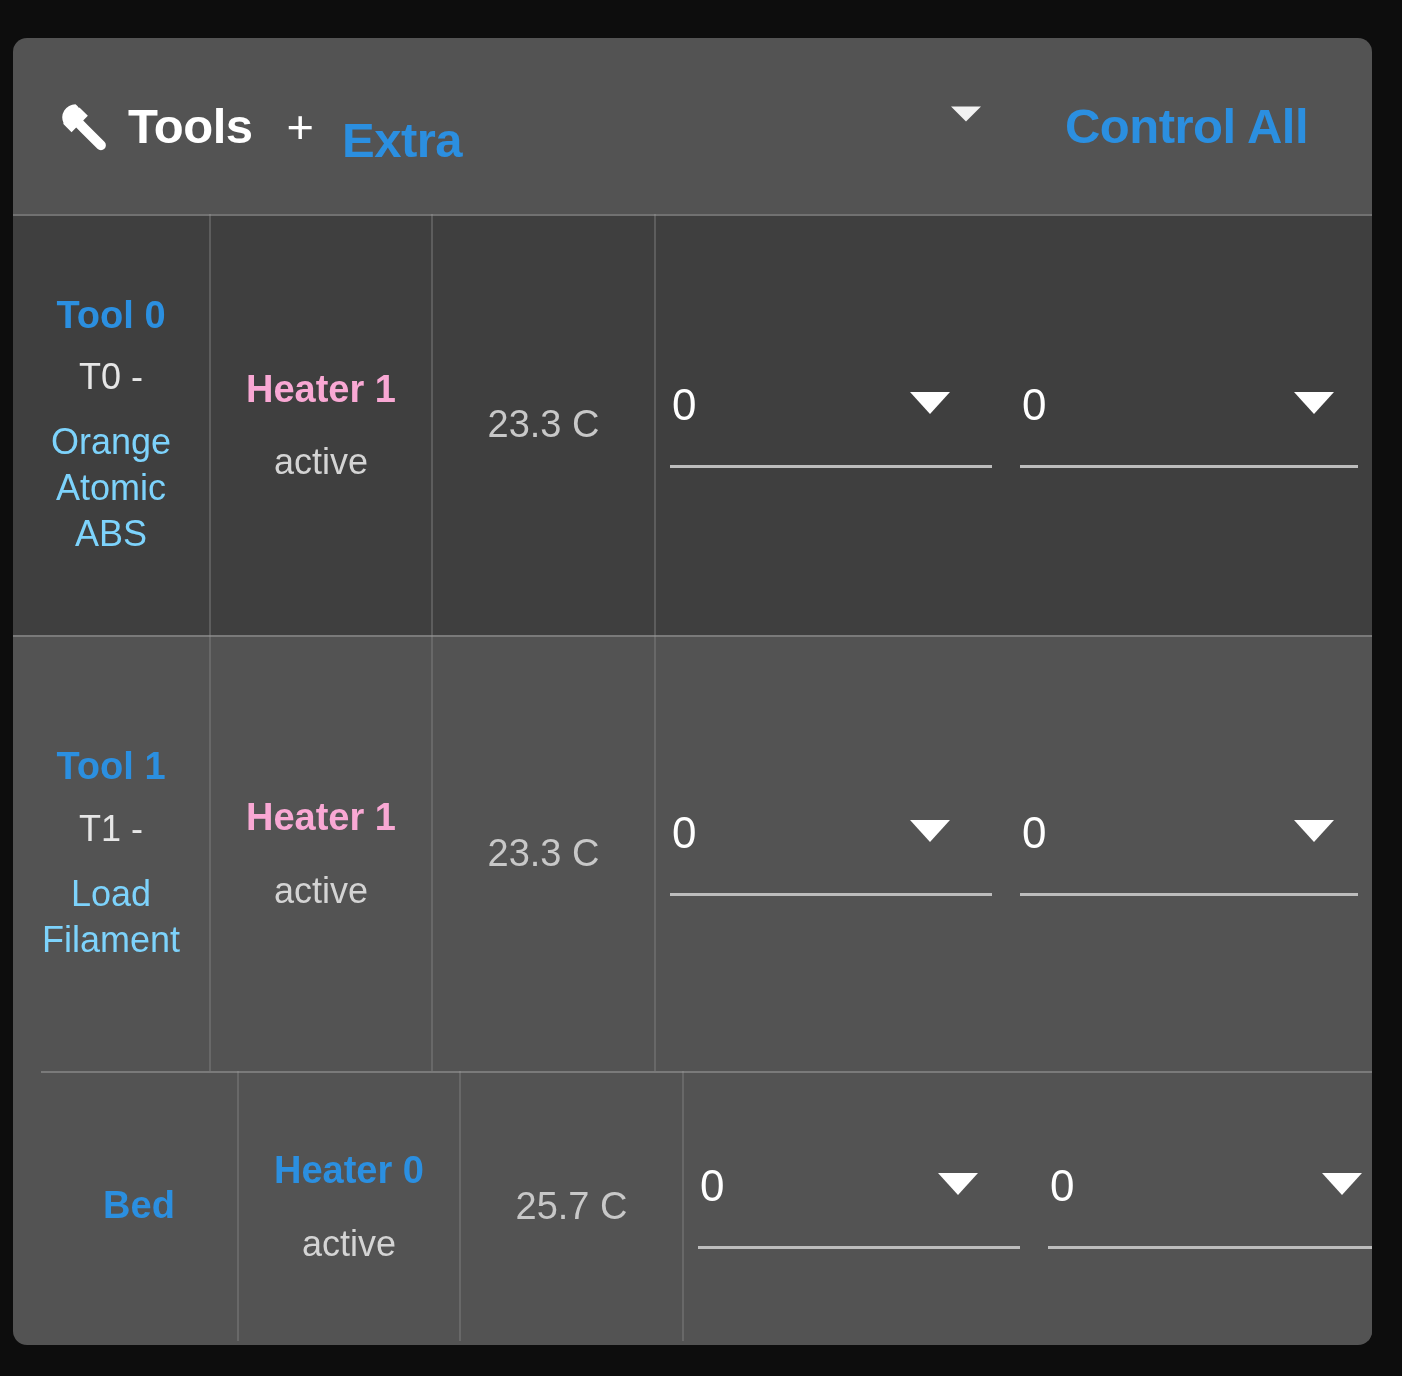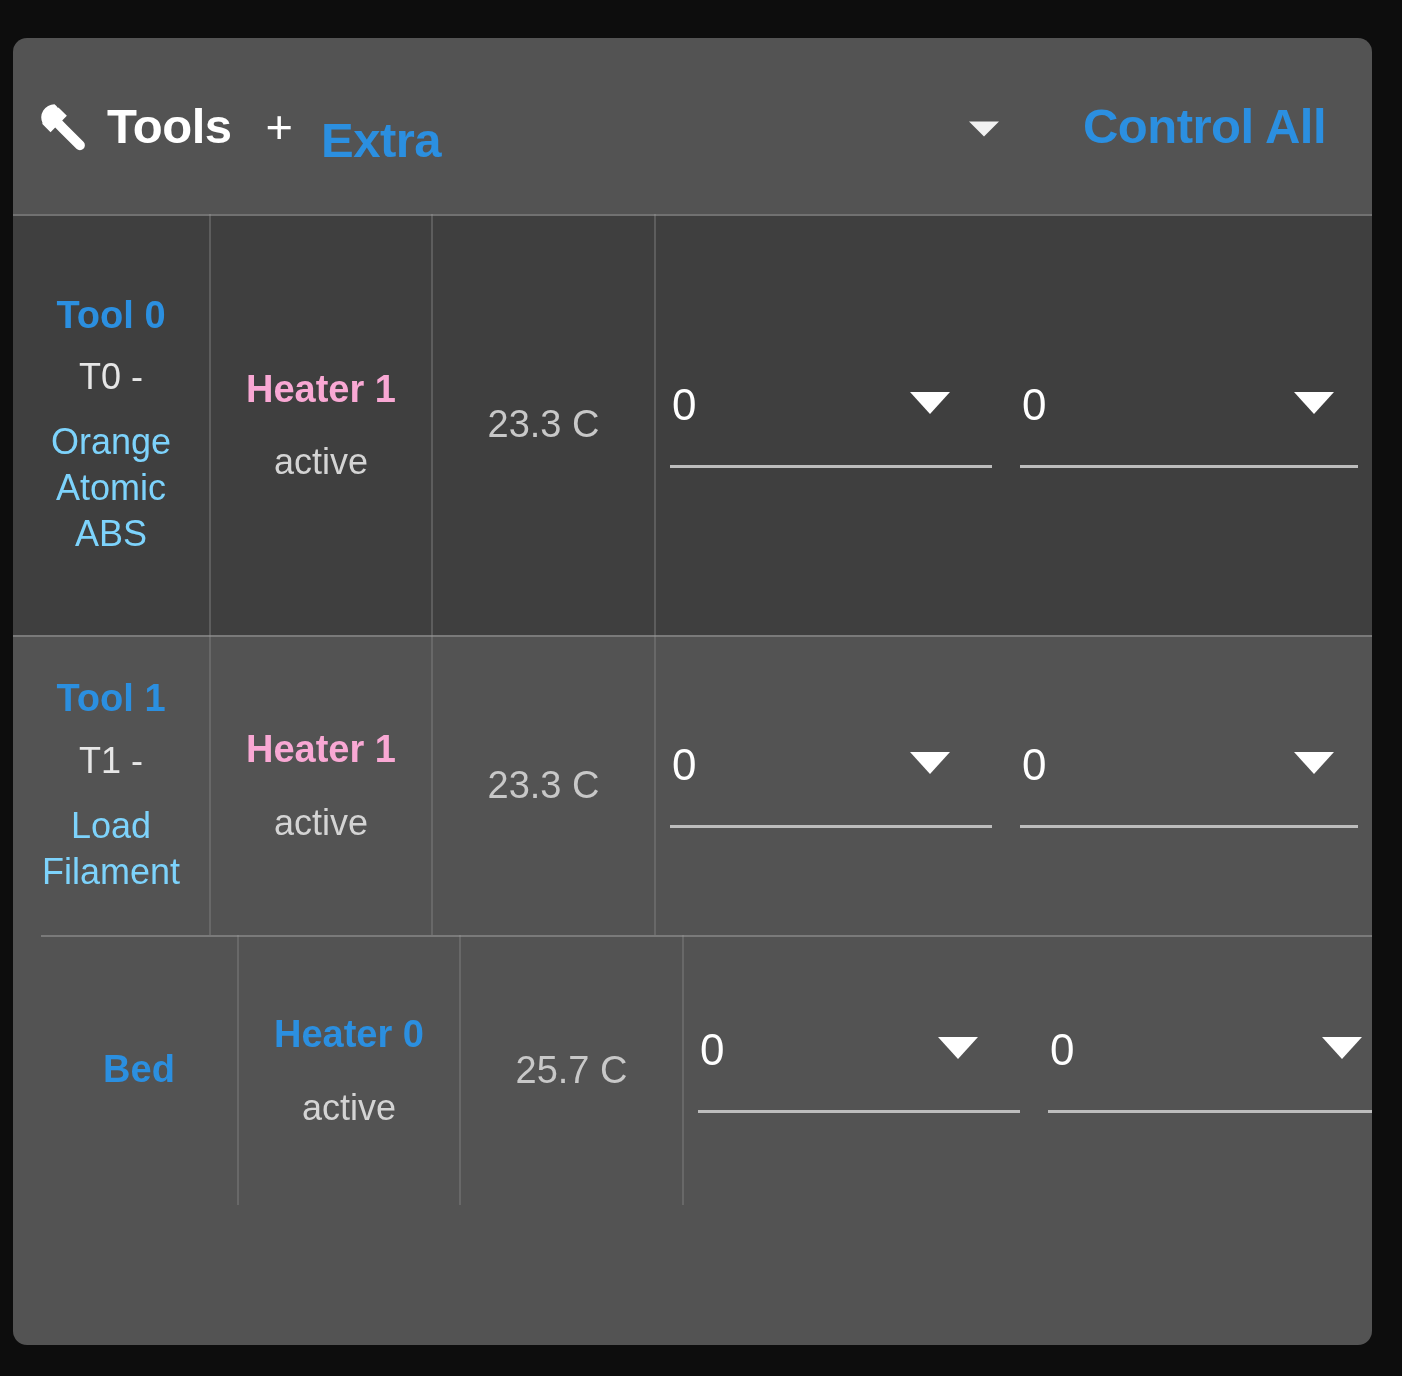--- a/index.html
+++ b/index.html
@@ -23,21 +23,21 @@
     overflow: hidden;
     box-sizing: border-box;
   }
 
   
   .card-header {
     position: relative;
     height: 176px;
     display: flex;
     align-items: center;
-    padding: 0 0 0 24px;
+    padding: 0 0 0 45px;
     box-sizing: border-box;
   }
 
   .wrench-icon {
     width: 56px;
     height: 56px;
     flex: 0 0 auto;
     display: block;
     margin-right: 14px;
     margin-top: 4px;
@@ -64,25 +64,25 @@
     color: #2b8fe0;
     font-size: 49px;
     font-weight: 700;
     line-height: 1;
     letter-spacing: -0.5px;
     margin-top: 28px;
   }
 
   .header-right {
     position: absolute;
-    right: 46px;
+    right: 64px;
     top: 50%;
     transform: translateY(-50%);
     display: flex;
-    align-items: center;
+    align-items: flex-start;
     gap: 40px;
   }
 
   .caret-small {
     width: 0;
     height: 0;
     border-left: 15px solid transparent;
     border-right: 15px solid transparent;
     border-top: 15px solid #f2f2f2;
     margin-right: 44px;
@@ -275,21 +275,21 @@
       </div>
     </div>
     <div class="cell col-standby field-cell standby-field">
       <div class="field">
         <span class="field-value">0</span>
         <span class="field-caret"></span>
       </div>
     </div>
   </div>
 
-  <div class="trow light sep-top" style="height:300px;justify-content:space-between;">
+  <div class="trow light sep-top" style="height:436px;justify-content:space-between;">
     <div class="cell col-tool">
       <div class="tool-name">Tool 1</div>
       <div class="tool-sub">
         <span class="prefix">T1 -</span>
         <span class="matname">Load Filament</span>
       </div>
     </div>
     <div class="cell col-heater vline-left">
       <div class="heater-label hot">Heater 1</div>
       <div class="heater-state">active</div>

